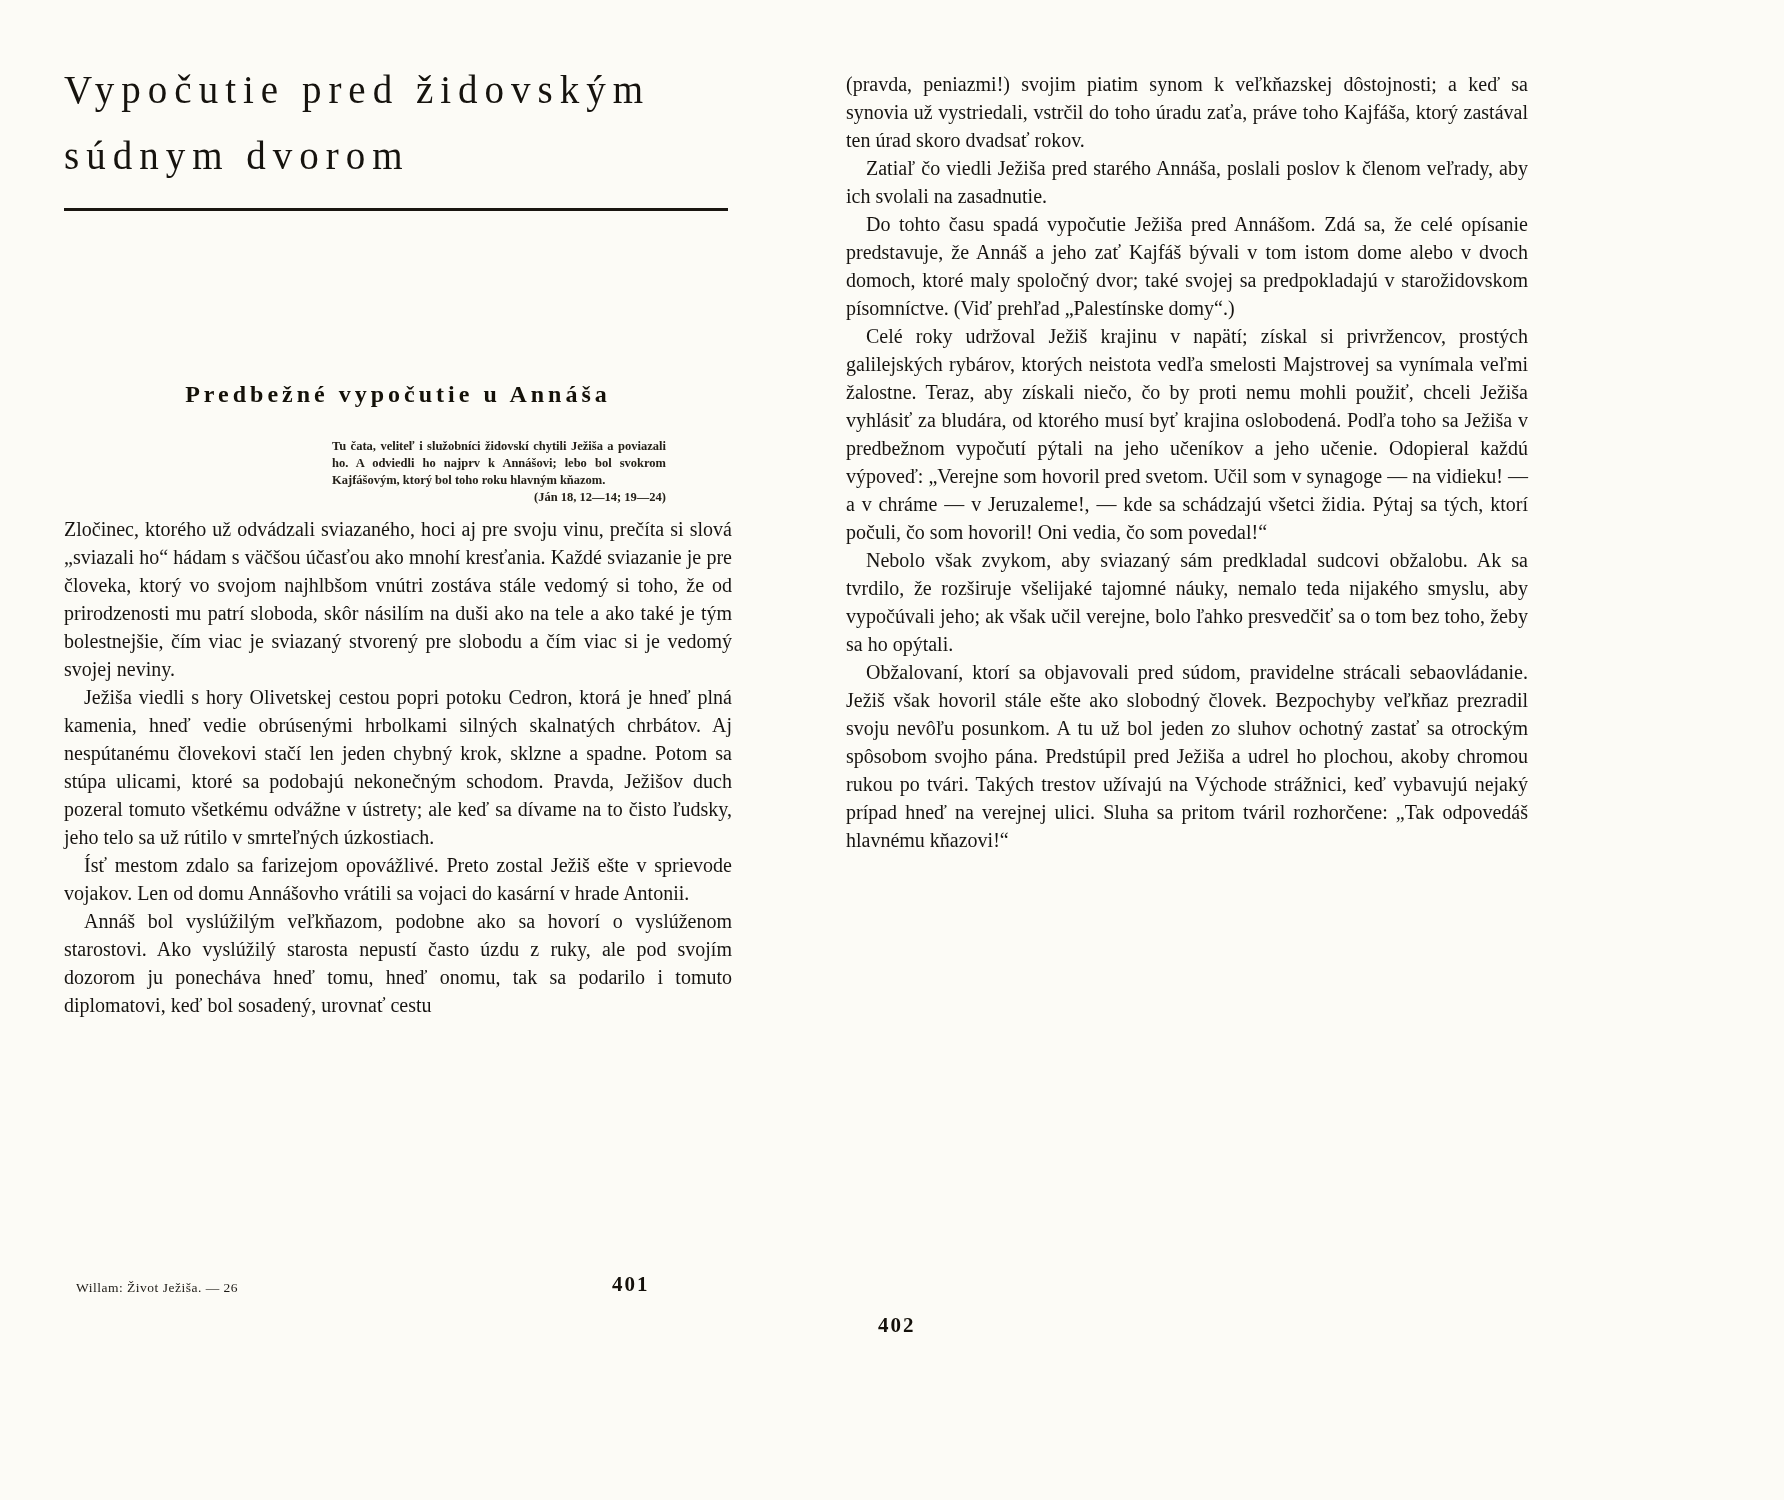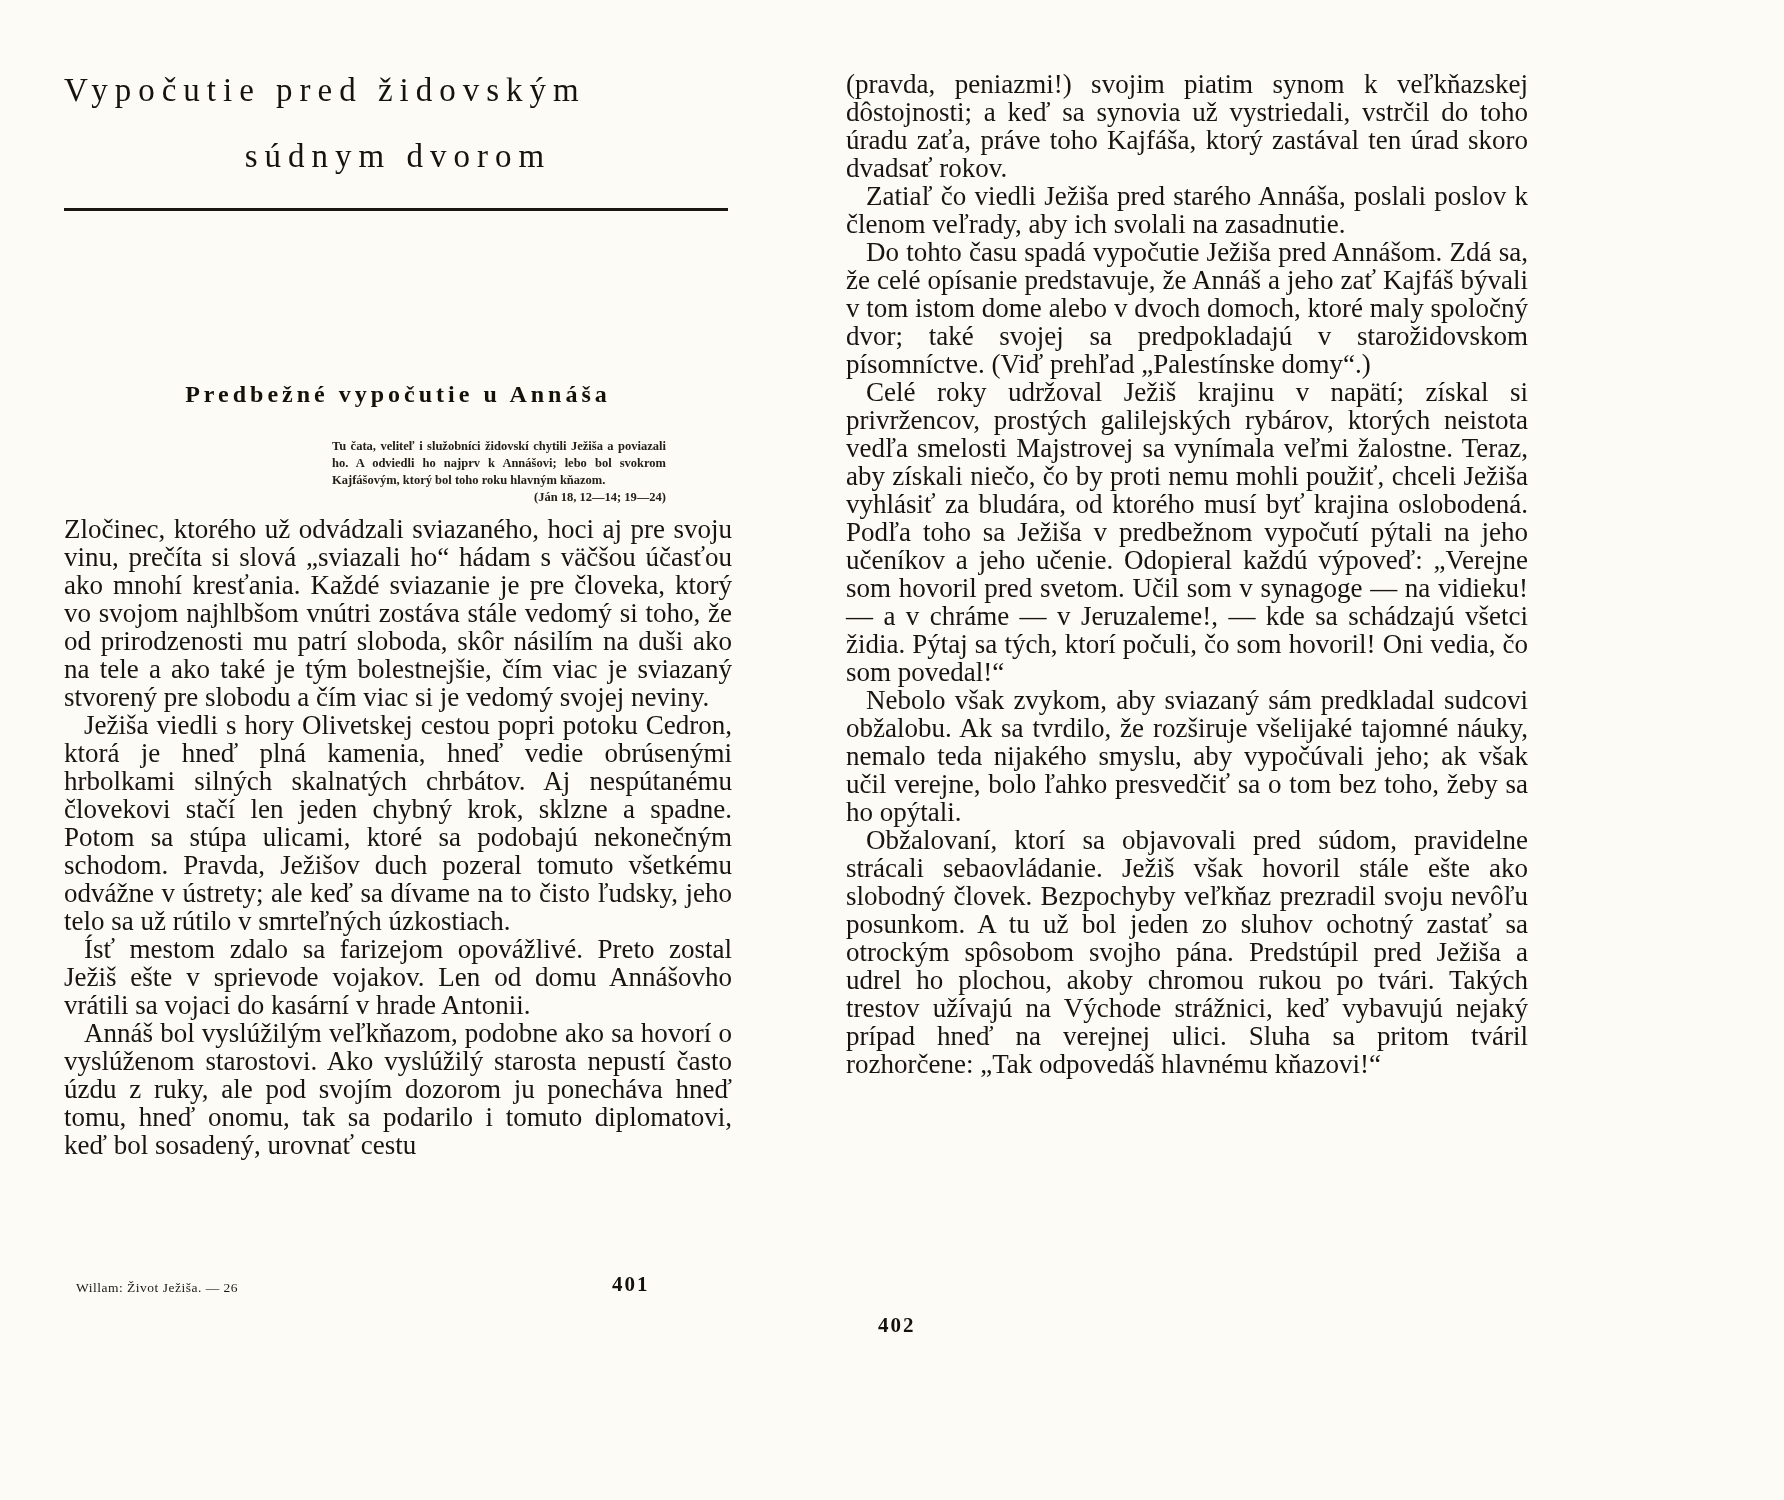--- a/index.html
+++ b/index.html
@@ -17,27 +17,27 @@
   }
   .spread{
     display:flex;
     padding:70px 0 0 64px;
   }
   .col-left{width:668px;margin-right:114px;}
   .col-right{width:682px;}
 
   
   .chapter-title{
-    font-size:33px;
+    font-size:39px;
     font-weight:500;
     letter-spacing:7px;
     line-height:40px;
     color:#16130e;
   }
-  .chapter-title .t2{margin-top:26px;text-align:center;}
+  .chapter-title .t2{margin-top:26px;}
   .title-rule{
     border:none;
     border-top:3px solid #1a1611;
     margin:32px 0 0 0;
     width:664px;
   }
 
   
   .section-heading{
     margin:170px 0 16px 0;
@@ -62,21 +62,21 @@
     float:right;
     font-weight:bold;
     white-space:nowrap;
   }
 
   
   .body-text{margin-top:26px;}
   .col-right .body-text{margin-top:0;}
   .body-text p{
     margin:0;
-    font-size:27px;
+    font-size:20px;
     line-height:28px;
     text-align:justify;
     text-indent:20px;
     color:#171411;
   }
   .body-text p.flush{text-indent:0;}
 
   
   .footer-left{
     position:absolute;

